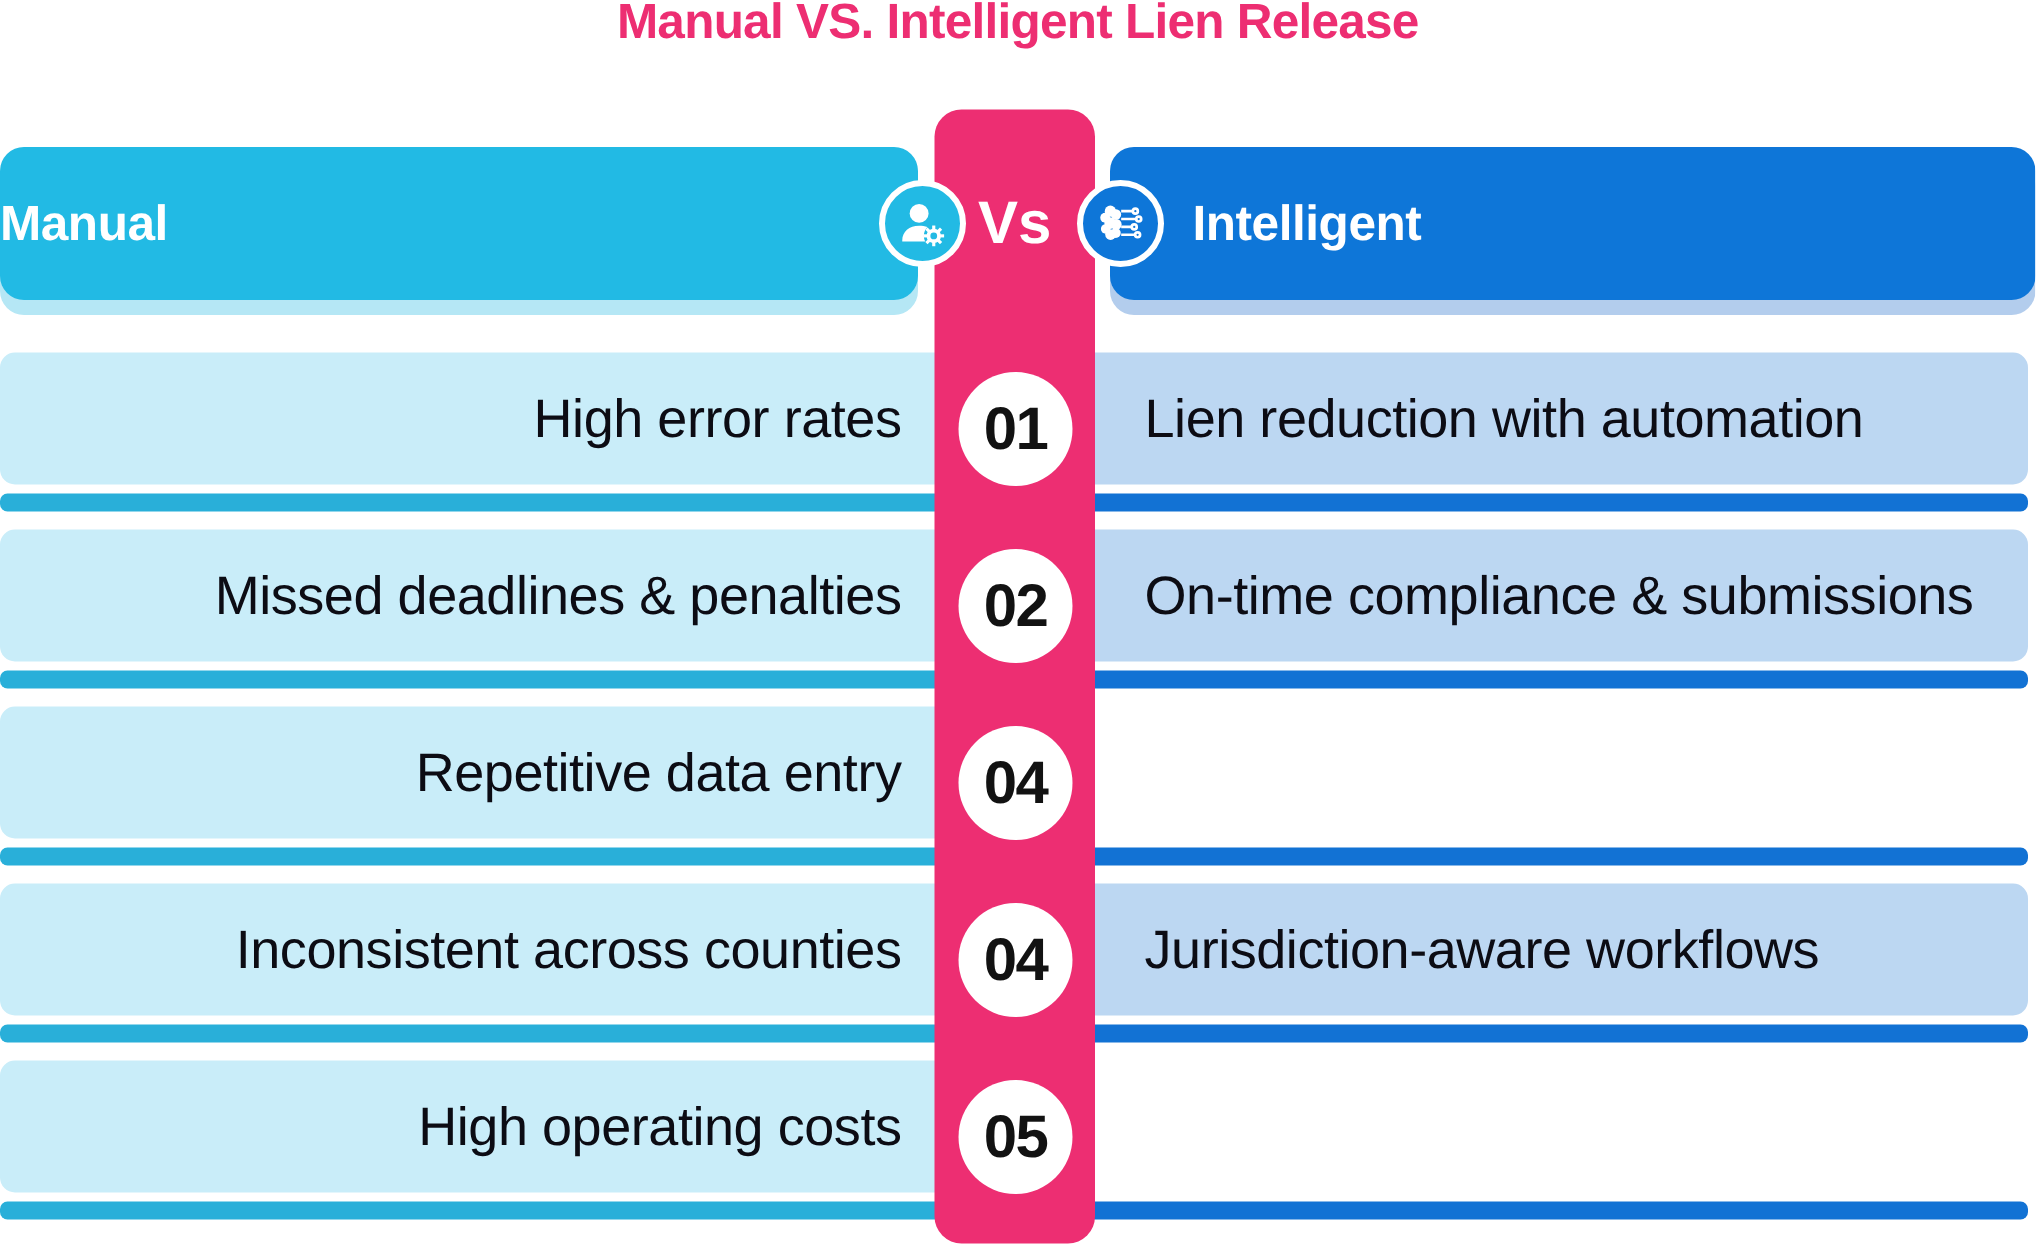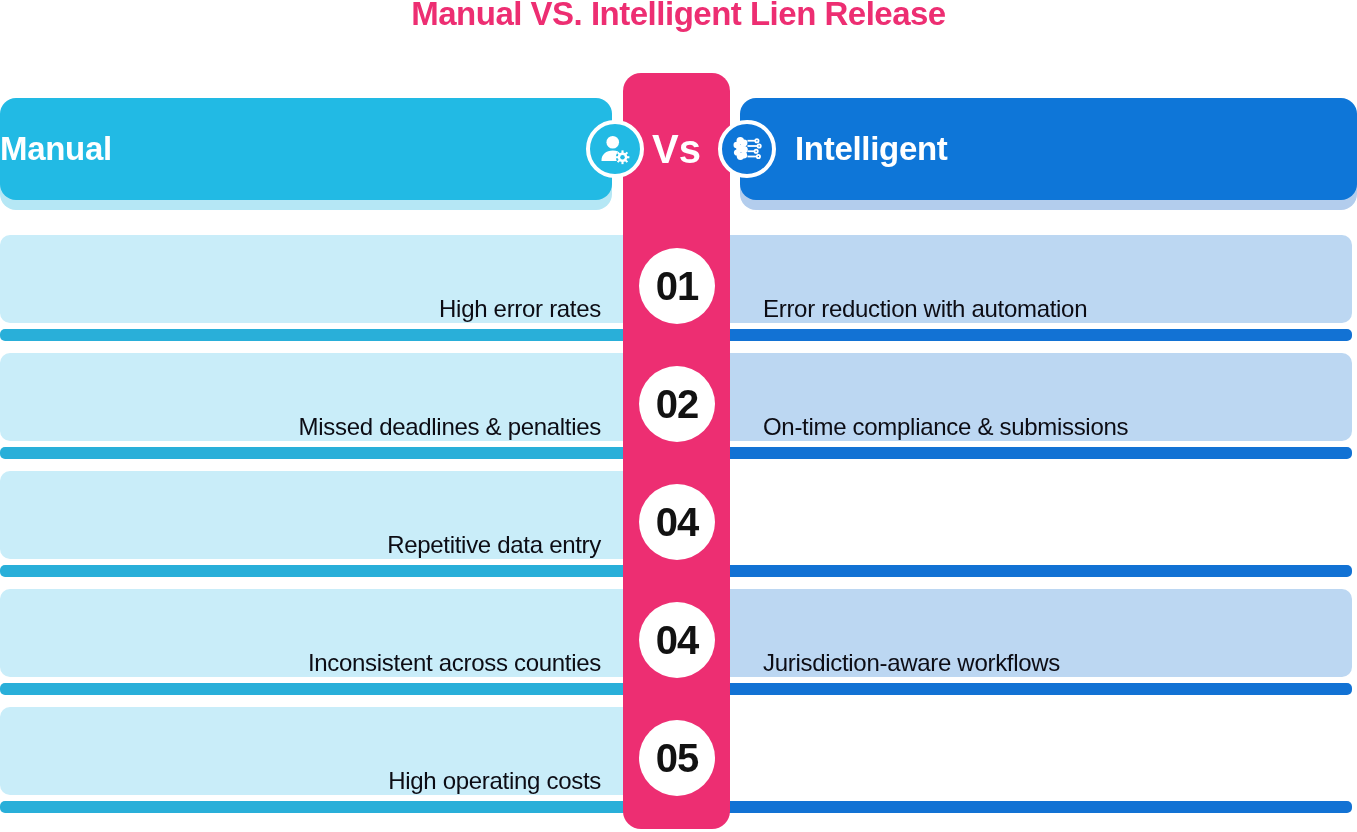--- a/index.html
+++ b/index.html
@@ -58,22 +58,22 @@
     border:4px solid #fff;display:flex;align-items:center;justify-content:center;
     z-index:5;
   }
   .icon-circle.manual{left:586px;background:var(--c-mheader);}
   .icon-circle.intelligent{left:718px;background:var(--c-iheader);}
   .icon-circle svg{width:36px;height:36px;display:block;}
   
   .row-group{position:absolute;left:0;width:100%;height:106px;}
   .cell{
     position:absolute;top:0;height:88px;border-radius:10px;
-    display:flex;align-items:flex-end;z-index:1;
-    font-size:24px;letter-spacing:-0.3px;color:var(--c-dark);
+    display:flex;align-items:center;z-index:1;
+    font-size:36px;letter-spacing:-0.3px;color:var(--c-dark);
   }
   .cell.left{
     left:0;width:686px;background:var(--c-mrow);
     justify-content:flex-end;padding-right:85px;
   }
   .cell.right{
     left:672px;width:680px;background:var(--c-irow);
     justify-content:flex-start;padding-left:91px;
   }
   .accent{position:absolute;top:94px;height:12px;border-radius:5px;z-index:1;}
@@ -145,21 +145,21 @@
     </svg>
   </div>
 
   <div>
   <div class="row-group" style="top: 235px;">
     <div class="cell left">
       <span>High error rates</span>
     </div>
     <div class="accent left-accent"></div>
     <div class="cell right">
-      <span>Error reduction with automation</span>
+      <span>Lien reduction with automation</span>
     </div>
     <div class="accent right-accent"></div>
     <div class="num-circle">
       <span>01</span>
     </div>
   </div>
 
   <div class="row-group" style="top: 353px;">
     <div class="cell left">
       <span>Missed deadlines &amp; penalties</span>

